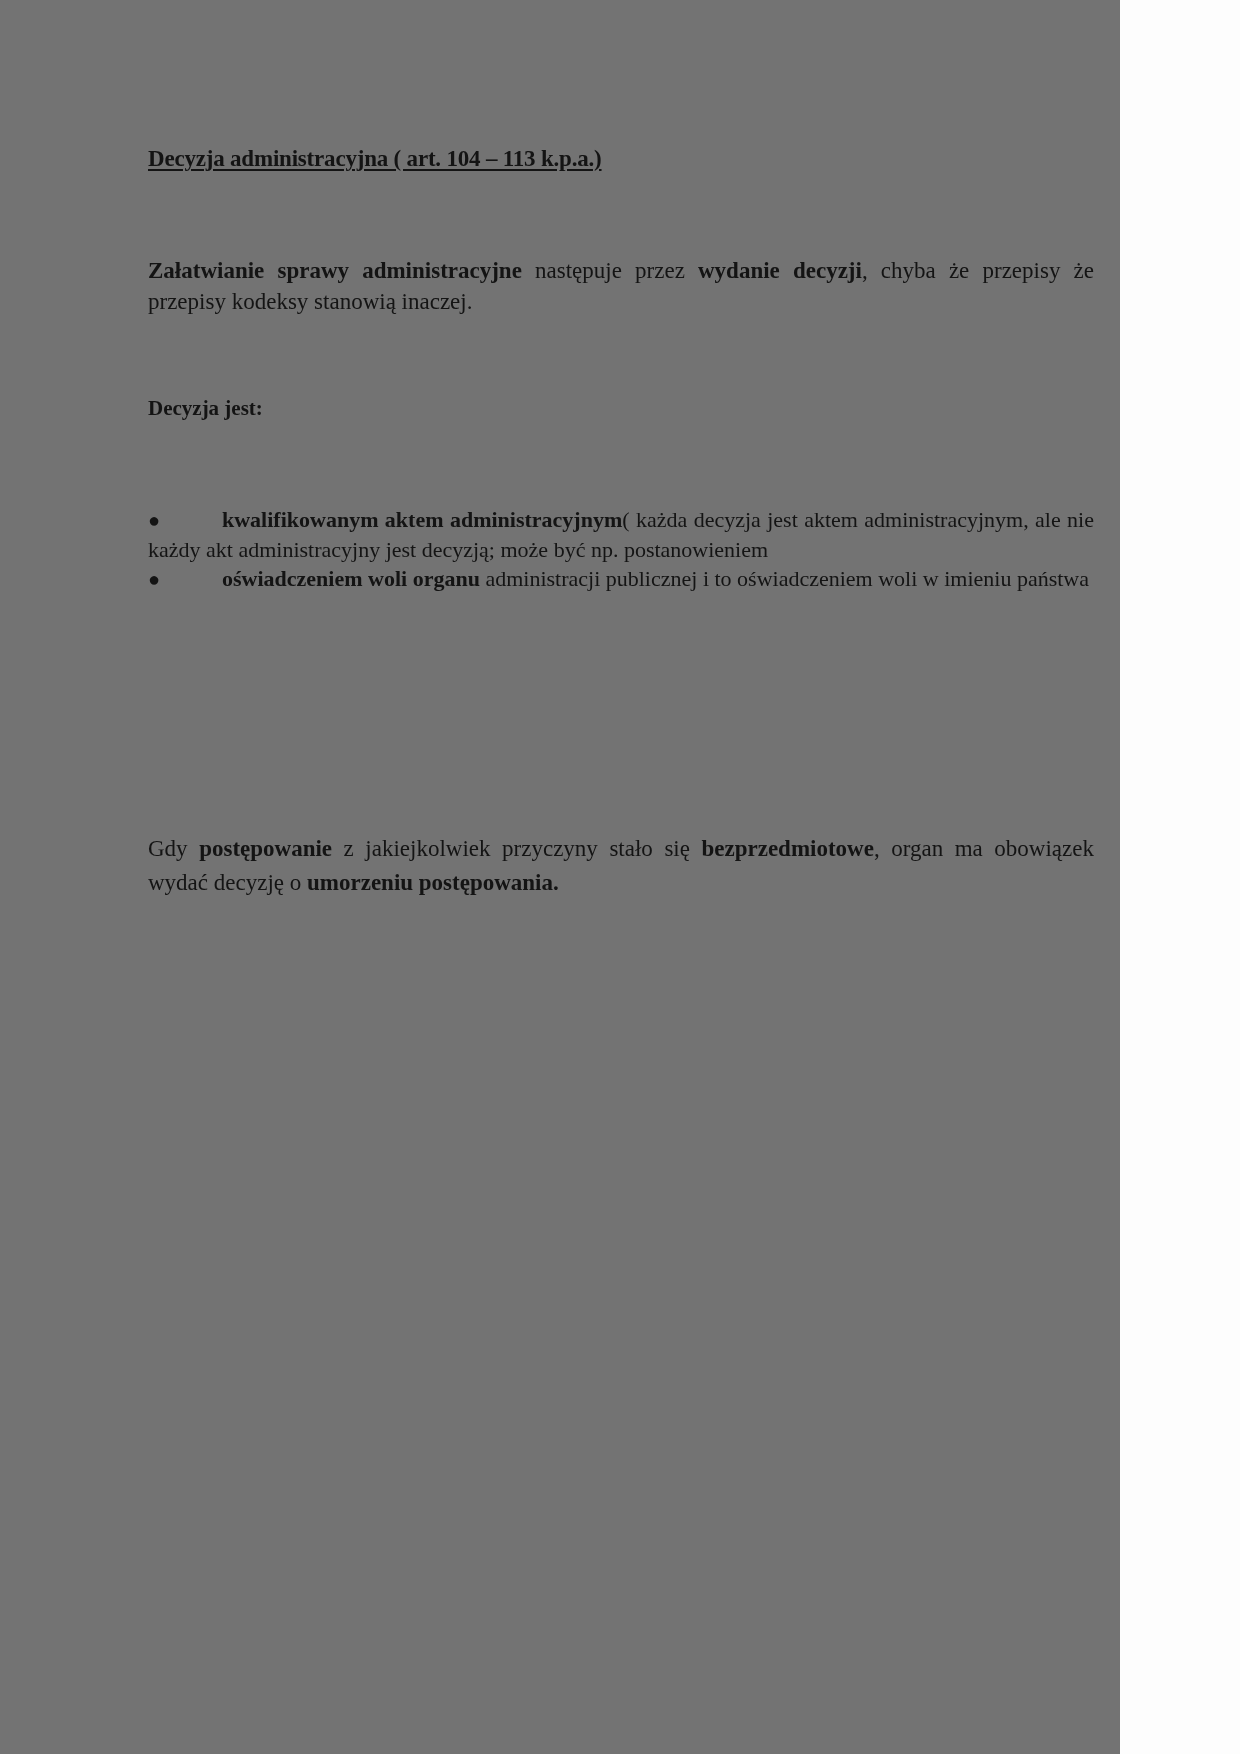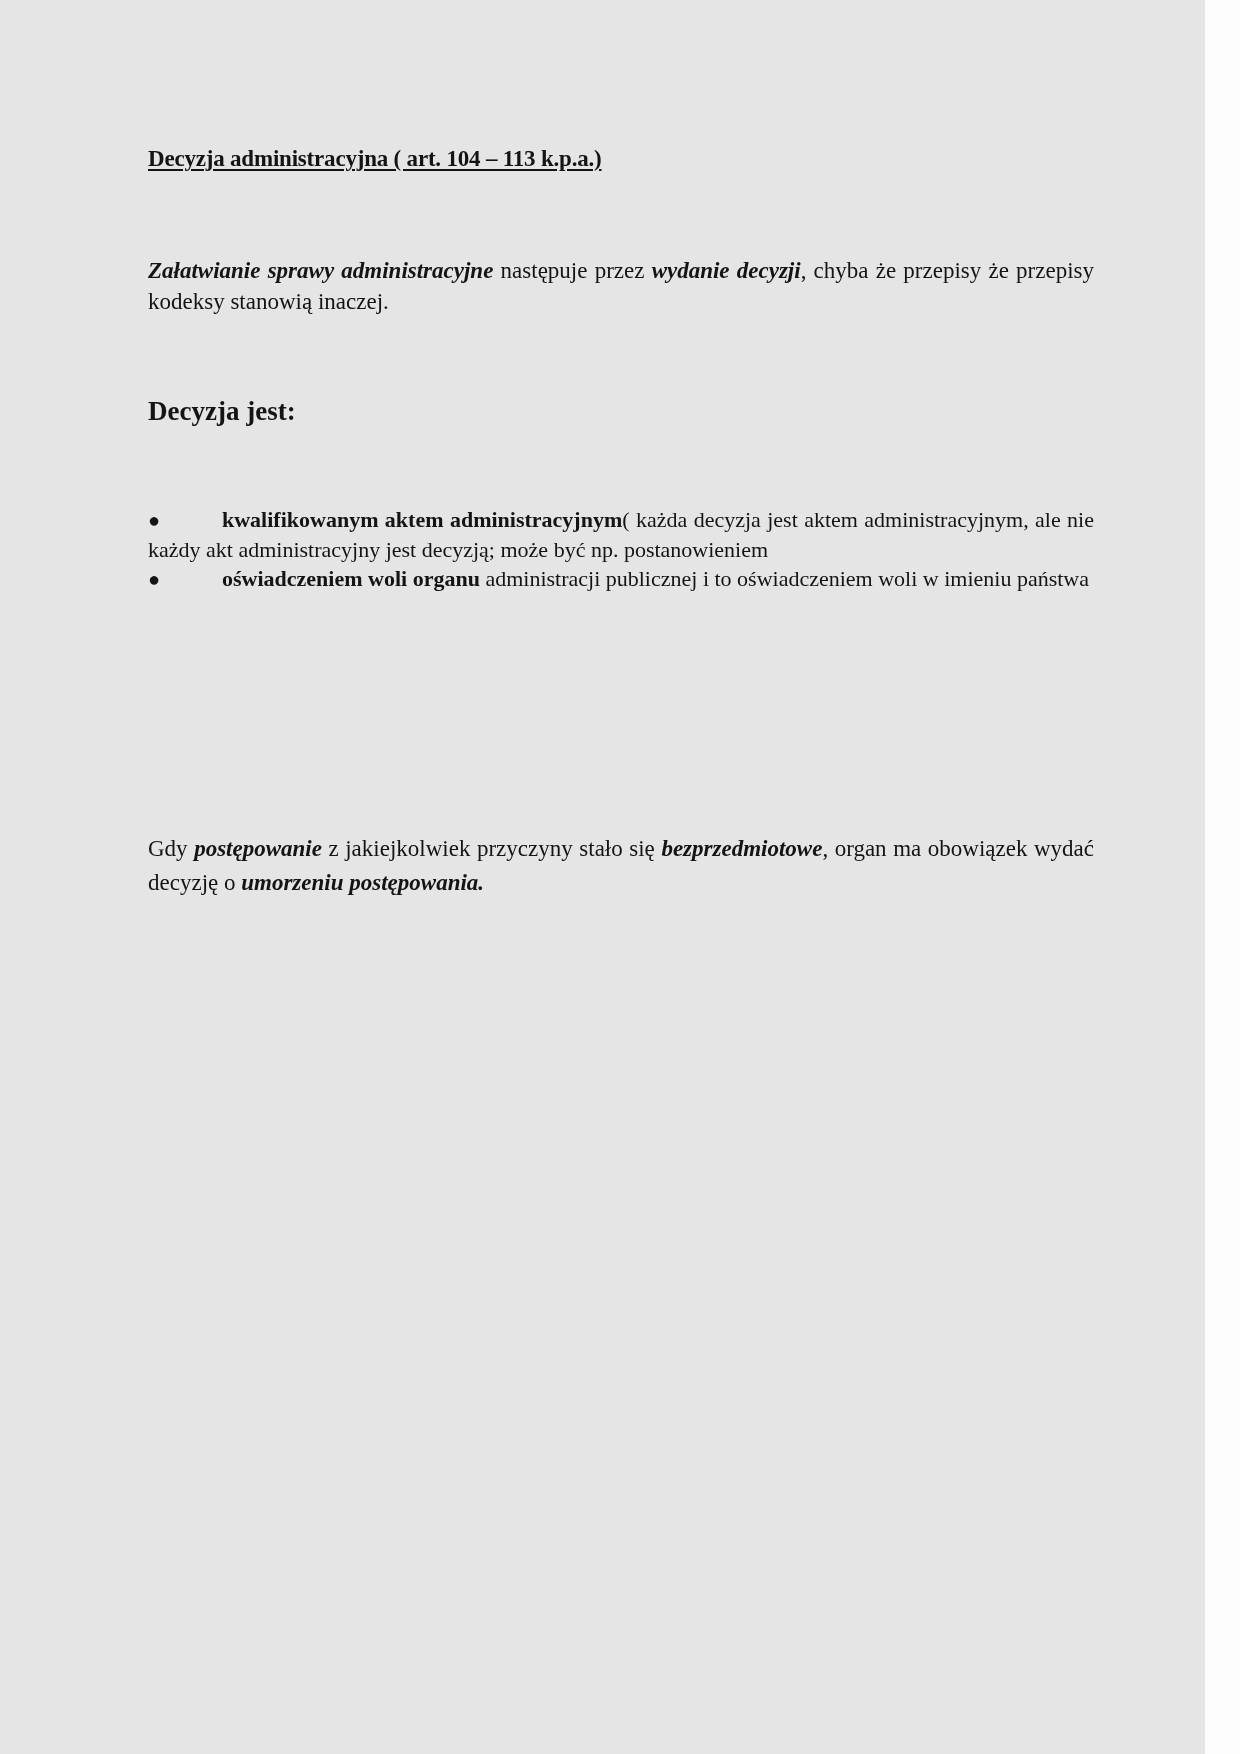--- a/index.html
+++ b/index.html
@@ -11,23 +11,23 @@
       width: 1240px;
       height: 1754px;
       position: relative;
       overflow: hidden;
       font-family: "Liberation Serif", "DejaVu Serif", serif;
       color: #141414;
     }
     .page {
       position: absolute;
       left: 0; top: 0;
-      width: 1205px;
+      width: 1120px;
       height: 1754px;
-      background: #e5e5e5;
+      background: #737373;
     }
     .content {
       position: absolute;
       left: 148px;
       width: 946px;
     }
     .title {
       position: absolute;
       left: 148px;
       top: 146px;
@@ -38,27 +38,27 @@
       text-underline-offset: 3px;
       white-space: nowrap;
       letter-spacing: -0.2px;
     }
     .para {
       font-size: 23px;
       line-height: 31px;
       text-align: justify;
       text-align-last: left;
     }
-    .para b { font-weight: bold; font-style: italic; }
+    .para b { font-weight: bold; }
     #intro { top: 255px; }
     #decyzja-heading {
       position: absolute;
       left: 148px;
       top: 396px;
-      font-size: 27px;
+      font-size: 21px;
       font-weight: bold;
       white-space: nowrap;
     }
     .bullets {
       position: absolute;
       left: 148px;
       top: 505px;
       width: 946px;
       margin: 0;
       padding: 0;

